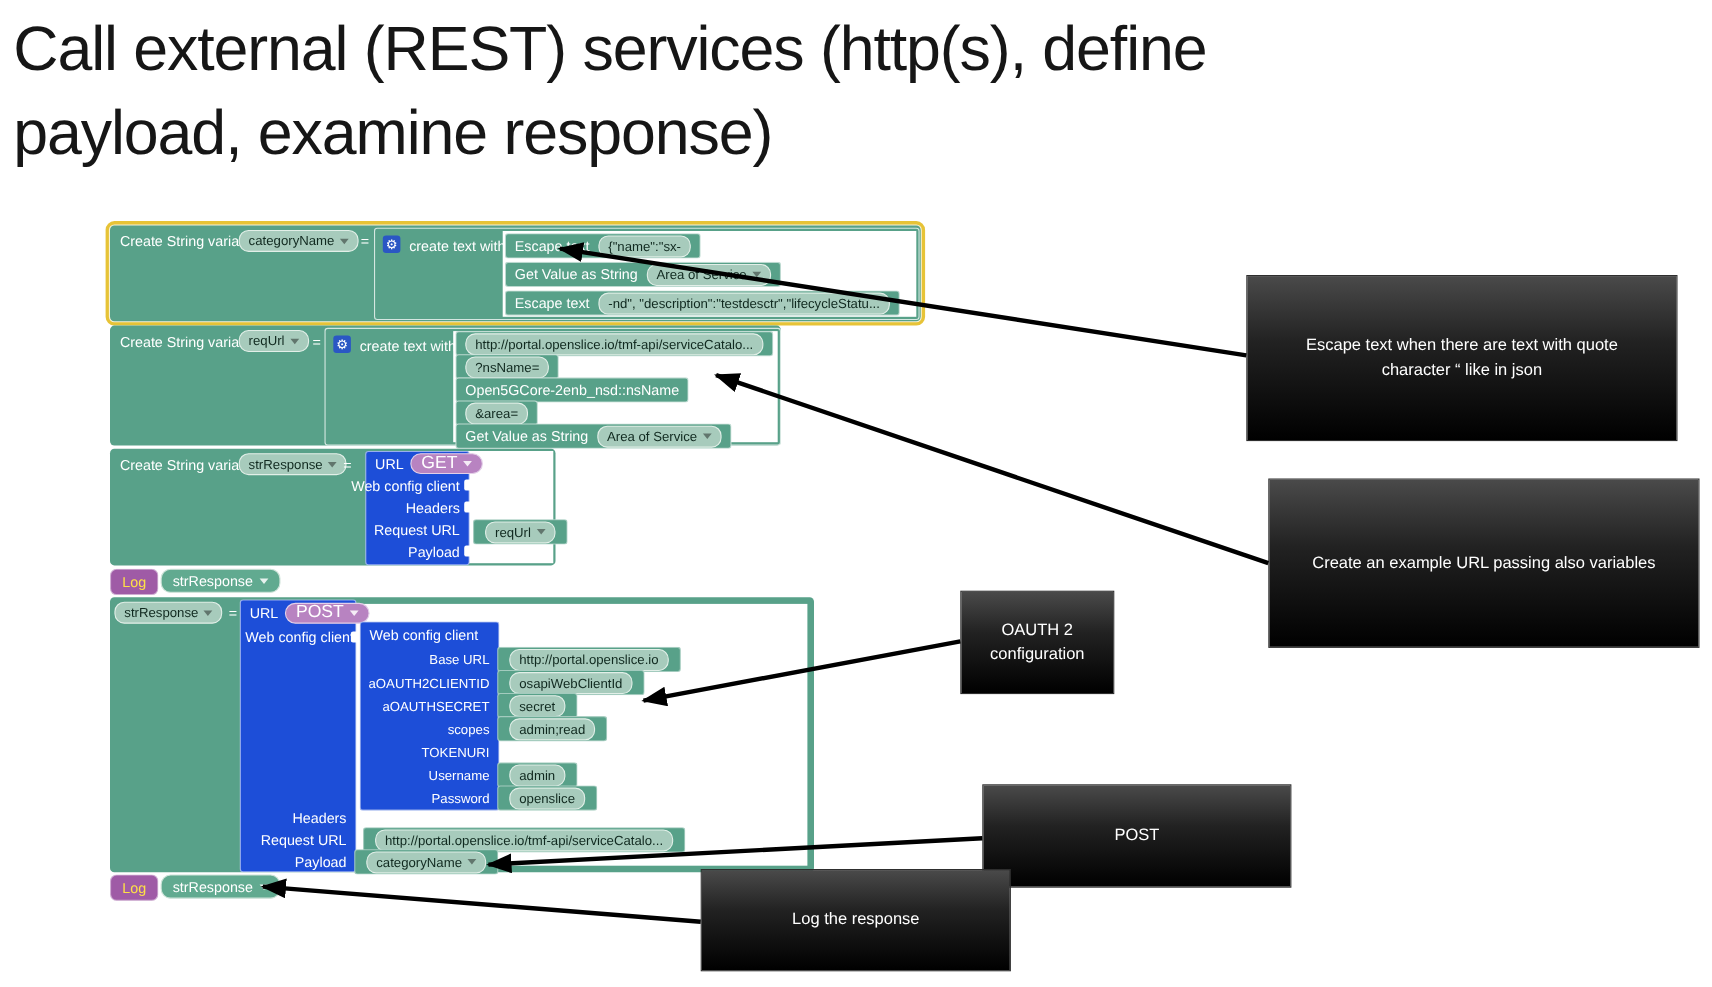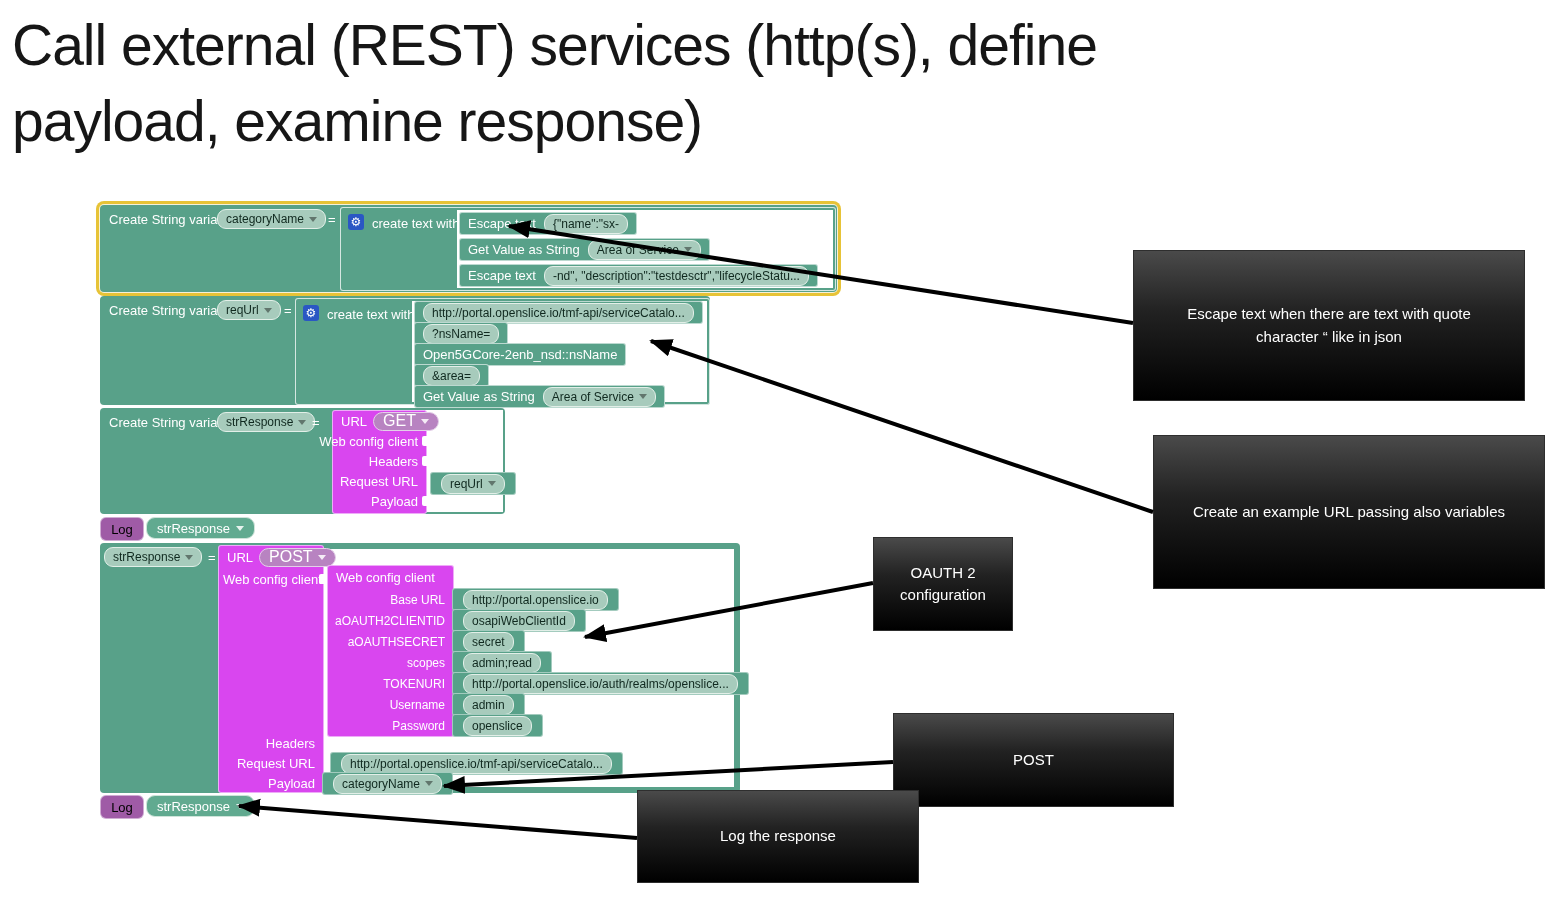--- a/index.html
+++ b/index.html
@@ -25,34 +25,34 @@
   .dd.light{border-top-color:rgba(255,255,255,.85);}
 
   .varchip{position:absolute;display:inline-flex;align-items:center;gap:6px;background:#61aa90;
     border:1px solid #cfe4da;border-radius:9px;height:20px;padding:0 10px;font-size:13px;color:#fff;white-space:nowrap;}
 
   .rowblk{position:absolute;display:inline-flex;align-items:center;gap:8px;background:#58a189;
     border:1px solid rgba(255,255,255,.6);border-radius:3px;height:21px;padding:0 8px;color:#fff;
     font-size:13px;white-space:nowrap;}
   .rowblk.plain{color:#fff;}
 
-  .purpleblk{position:absolute;background:#d946ef;border:1px solid rgba(255,255,255,.55);
+  .purpleblk{position:absolute;background:#1d4ed8;border:1px solid rgba(255,255,255,.55);
     border-radius:3px;color:#fff;}
   .prow{display:flex;align-items:center;height:20px;padding:0 8px;font-size:13px;white-space:nowrap;gap:6px;}
   .prow.right{justify-content:flex-end;}
   .pchip{display:inline-flex;align-items:center;gap:5px;background:#b883c1;border:1px solid #e3cfe8;
     border-radius:10px;height:17px;padding:0 9px;color:#fff;font-size:16px;}
   .notch{position:absolute;right:-2px;width:6px;height:10px;background:#fff;border-radius:2px 0 0 2px;}
 
   .holder{position:absolute;display:inline-flex;align-items:center;gap:7px;background:#58a189;
     border:1px solid rgba(255,255,255,.45);border-radius:3px;height:21px;padding:0 10px;
     color:#fff;font-size:13px;white-space:nowrap;}
 
   .logblk{position:absolute;background:#9f5ba6;border:1px solid rgba(255,255,255,.5);border-radius:6px;
-    width:42px;height:22px;color:#000000;font-size:13px;display:flex;align-items:center;justify-content:center;}
+    width:42px;height:22px;color:#fde047;font-size:13px;display:flex;align-items:center;justify-content:center;}
 
   .annot{position:absolute;background:linear-gradient(180deg,#4a4a4a 0%,#222 40%,#000 100%);
     border:1px solid #2e2e2e;color:#fff;display:flex;flex-direction:column;align-items:center;
     justify-content:center;text-align:center;font-size:15px;line-height:1.5;}
   .annot .txt{padding:0 18px;}
   .arrows{position:absolute;left:0;top:0;pointer-events:none;}
 </style>
 </head>
 <body>
 
@@ -253,25 +253,20 @@
       <div class="holder" style="left:352px;top:87px;">
           <span class="chip">
             <span>secret</span>
           </span>
         </div>
       <div class="holder" style="left:352px;top:108px;">
           <span class="chip">
             <span>admin;read</span>
           </span>
         </div>
-      <div class="holder" style="left:352px;top:129px;">
-          <span class="chip">
-            <span>http://portal.openslice.io/auth/realms/openslice...</span>
-          </span>
-        </div>
       <div class="holder" style="left:352px;top:150px;">
           <span class="chip">
             <span>admin</span>
           </span>
         </div>
       <div class="holder" style="left:352px;top:171px;">
           <span class="chip">
             <span>openslice</span>
           </span>
         </div>

